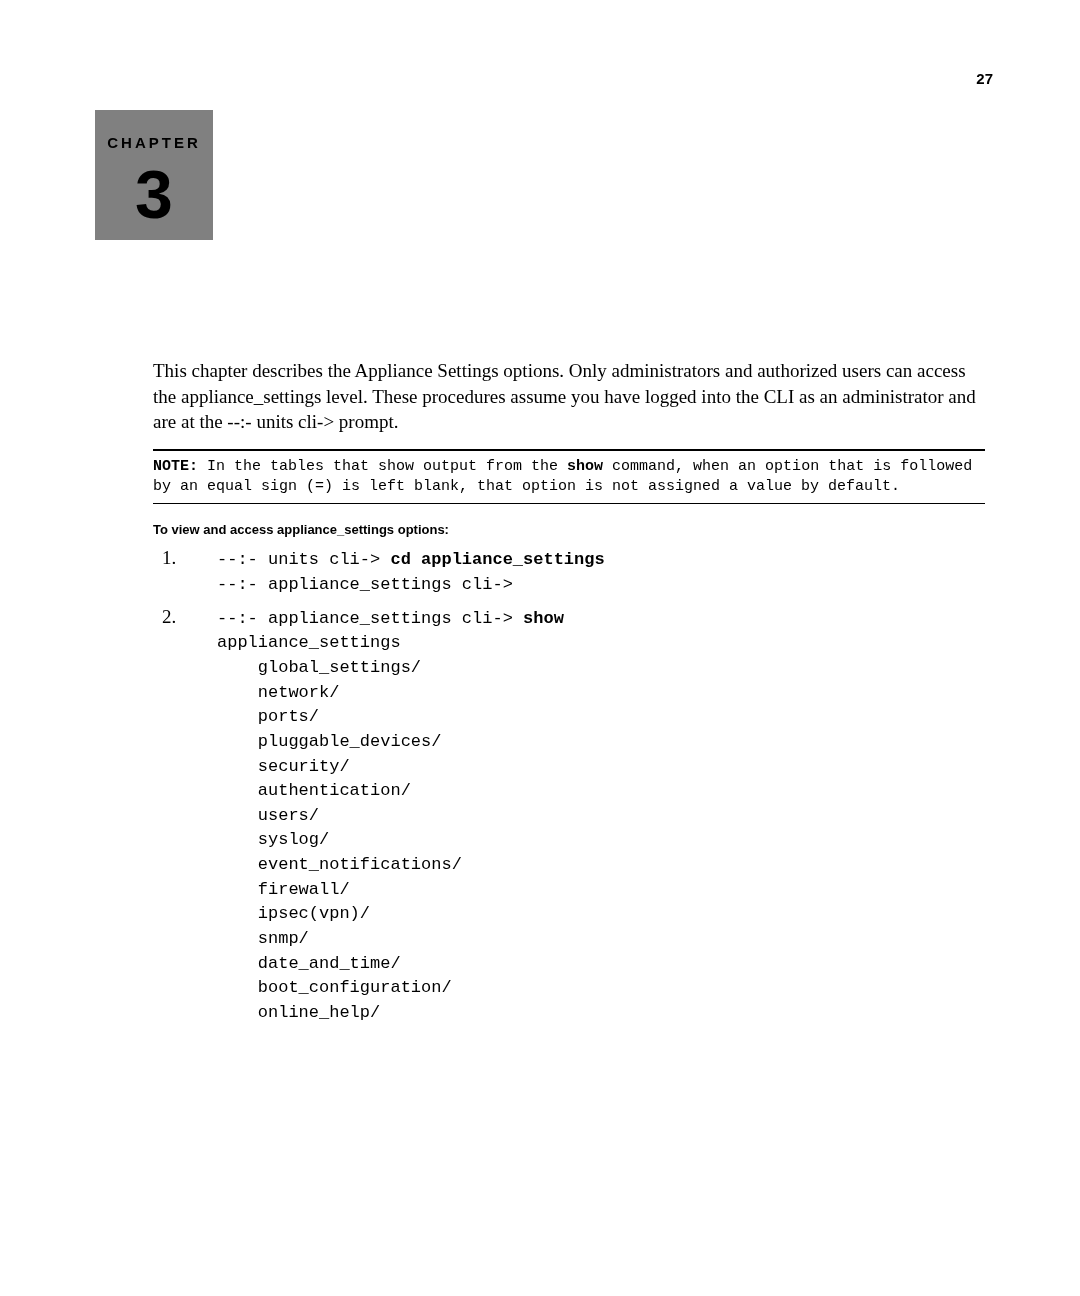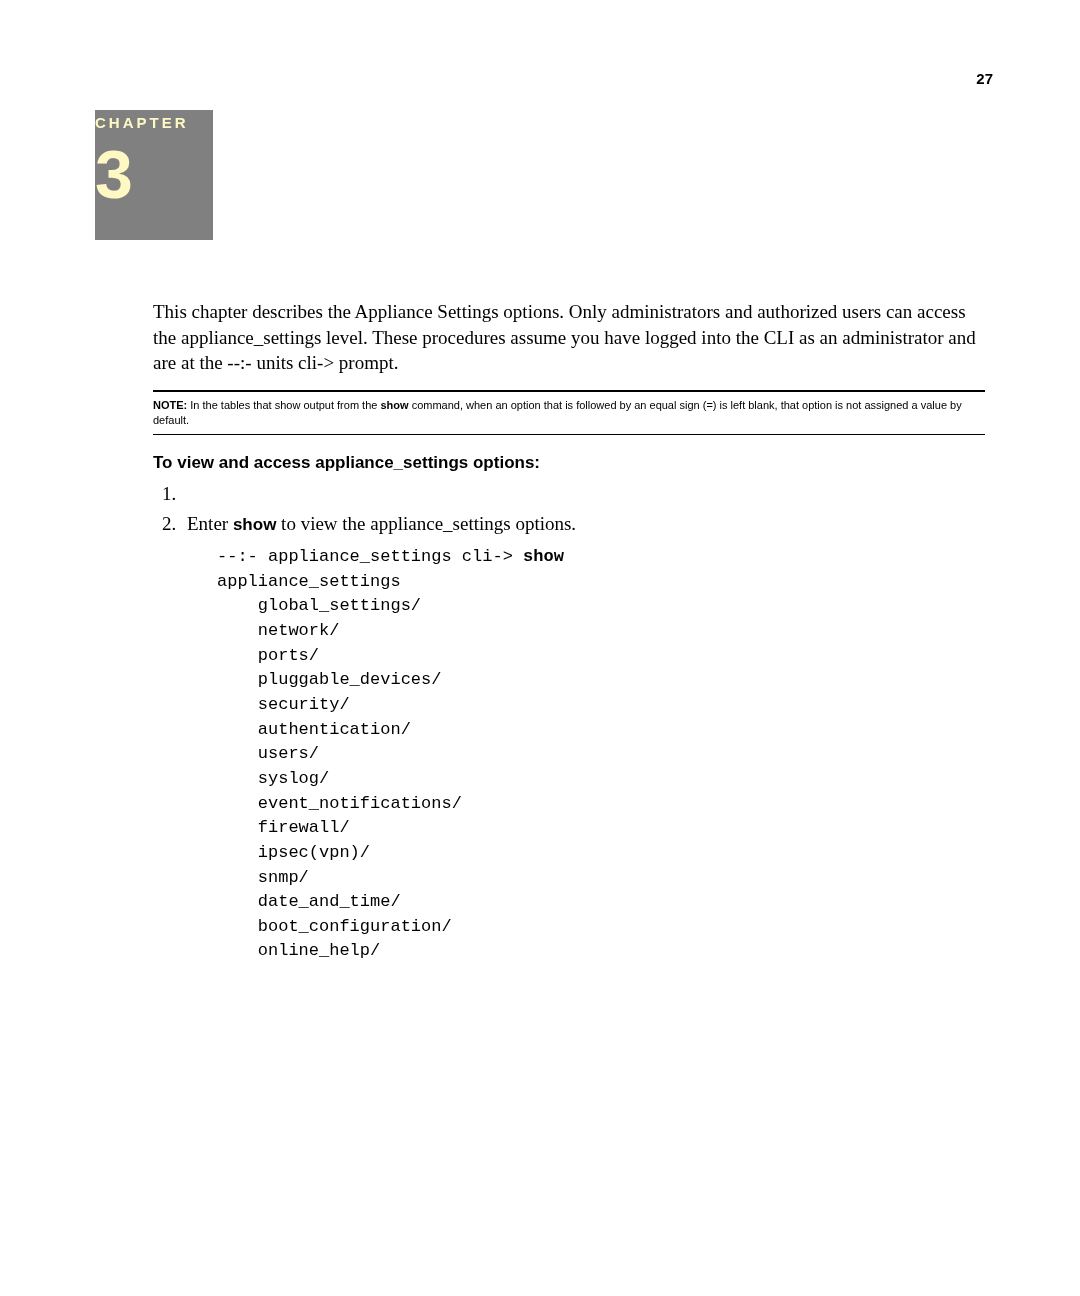--- a/index.html
+++ b/index.html
@@ -23,24 +23,25 @@
     font-size: 15px;
   }
   .chapter-block {
     display: flex;
     align-items: flex-start;
     gap: 40px;
     margin-top: 40px;
   }
   .chapter-box {
     background: #808080;
-    color: #fef9c3;
+    color: #000000;
     width: 118px;
     height: 130px;
-    padding-top: 4px;
+    text-align: center;
+    padding-top: 24px;
     box-sizing: border-box;
     flex-shrink: 0;
   }
   .chapter-label {
     font-family: Helvetica, Arial, sans-serif;
     font-weight: bold;
     letter-spacing: 3px;
     font-size: 15px;
   }
   .chapter-number {
@@ -53,46 +54,46 @@
   .chapter-title {
     font-family: Helvetica, Arial, sans-serif;
     font-weight: bold;
     font-style: italic;
     font-size: 34px;
     margin-top: 30px;
     letter-spacing: -0.5px;
   }
   .content {
     margin-left: 58px;
-    margin-top: 59px;
+    margin-top: 118px;
   }
   .intro-para {
     font-size: 19px;
     line-height: 1.35;
     margin: 0 0 12px 0;
   }
   .note-box {
     border-top: 2.5px solid #000;
     border-bottom: 1px solid #000;
     padding: 6px 0 6px 0;
-    font-family: Liberation Sans, sans-serif;
-    font-size: 11px;
+    font-family: Liberation Mono, monospace;
+    font-size: 15px;
     line-height: 1.35;
     margin: 14px 0 18px 0;
   }
   .note-label {
     font-weight: bold;
   }
   .show-bold {
     font-weight: bold;
   }
   .section-heading {
     font-family: Helvetica, Arial, sans-serif;
     font-weight: bold;
-    font-size: 17px;
+    font-size: 13px;
     margin: 18px 0 10px 0;
   }
   ol.steps {
     margin: 0;
     padding-left: 28px;
     font-size: 19px;
   }
   ol.steps > li {
     margin-bottom: 6px;
     padding-left: 6px;
@@ -135,25 +136,24 @@
     <p class="intro-para">This chapter describes the Appliance Settings options. Only administrators and authorized users can access the appliance_settings level. These procedures assume you have logged into the CLI as an administrator and are at the --:- units cli-&gt; prompt.</p>
 
     <div class="note-box">
       <span class="note-label">NOTE:</span><span> In the tables that show output from the </span><span class="show-bold">show</span><span> command, when an option that is followed by an equal sign (=) is left blank, that option is not assigned a value by default.</span>
     </div>
 
     <div class="section-heading">To view and access appliance_settings options:</div>
 
     <ol class="steps">
       <li>
+        <div class="code-block"><span>--:- units cli-&gt; </span><span class="code-bold">cd appliance_settings</span>
+<span>--:- appliance_settings cli-&gt;</span></div>
       </li>
       <li>
-        <span class="step-text">
-          <span>Enter </span><span class="cmd-bold">show</span><span> to view the appliance_settings options.</span>
-        </span>
         <div class="code-block"><span>--:- appliance_settings cli-&gt; </span><span class="code-bold">show</span>
 <span>appliance_settings
     global_settings/
     network/
     ports/
     pluggable_devices/
     security/
     authentication/
     users/
     syslog/

